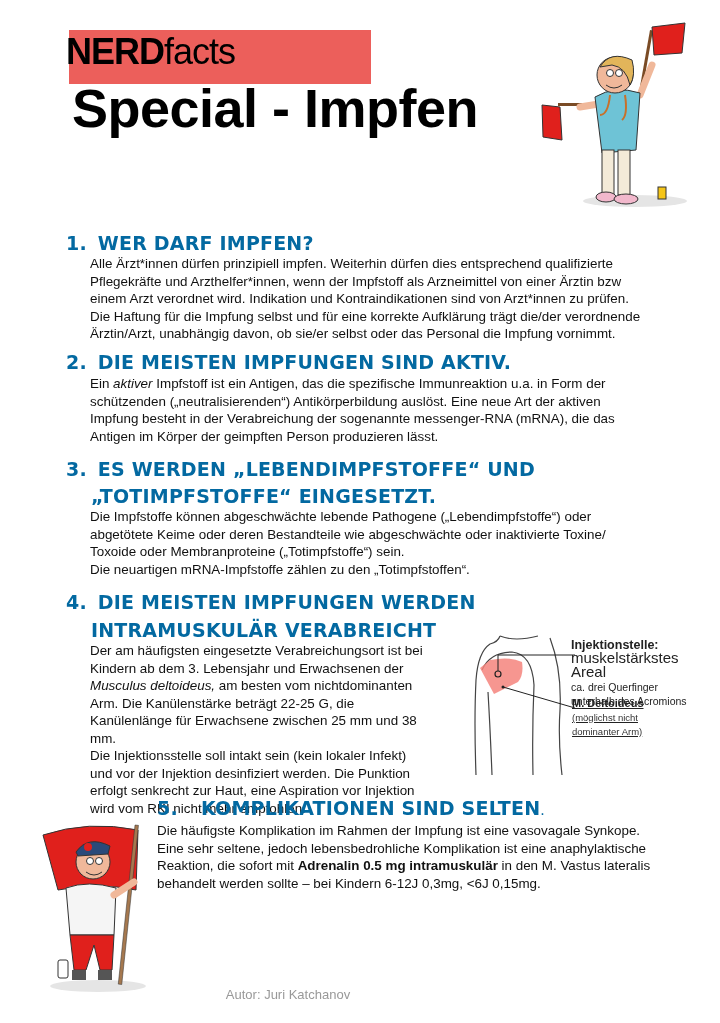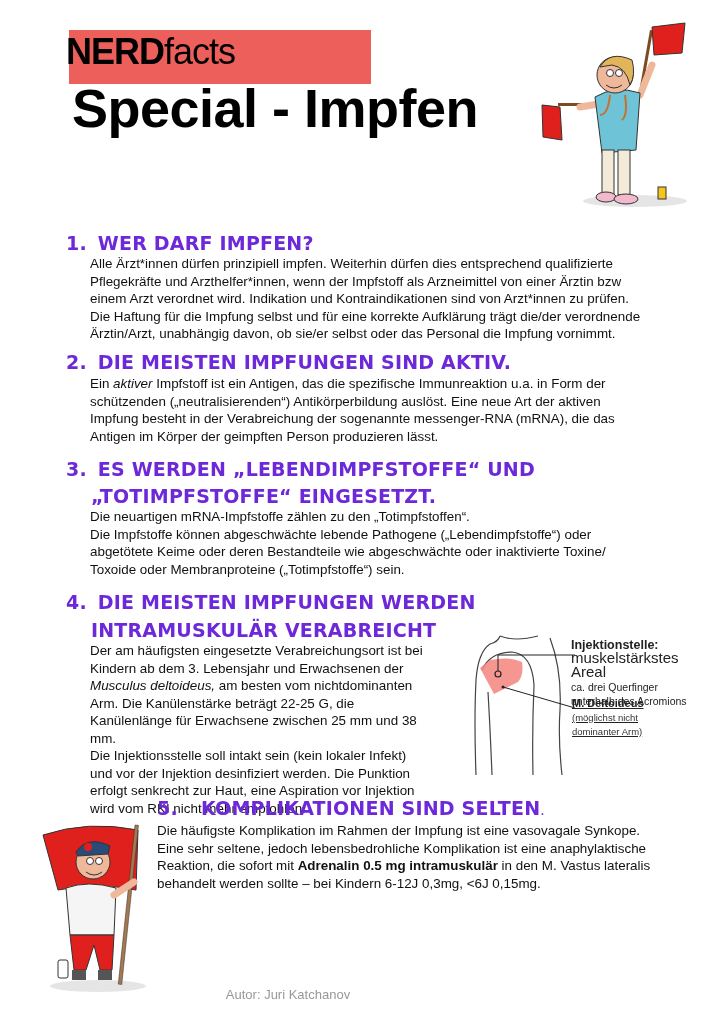--- a/index.html
+++ b/index.html
@@ -3,21 +3,21 @@
 <meta charset="utf-8">
 <style>
   html, body { margin: 0; padding: 0; background: #ffffff; }
   body { width: 720px; height: 1023px; position: relative; overflow: hidden; font-family: "Liberation Sans", sans-serif; color: #111; }
   .abs { position: absolute; }
   .brand-bg { left: 69px; top: 30px; width: 302px; height: 54px; background: #ec5f5b; }
   .brand { left: 66px; top: 22px; font-size: 36px; line-height: 60px; font-family: "Liberation Sans", sans-serif; letter-spacing: -1px; color: #000; white-space: nowrap; }
   .brand b { font-weight: 700; }
   .brand span.light { font-weight: 400; }
   .title { left: 72px; top: 76px; font-size: 54px; line-height: 64px; font-weight: 700; color: #000000; white-space: nowrap; letter-spacing: -0.5px; }
-  .sec-h { font-family: "DejaVu Sans", sans-serif; font-weight: 700; font-size: 19px; line-height: 28px; color: #6d28d9; white-space: nowrap; letter-spacing: 0.2px; }
+  .sec-h { font-family: "DejaVu Sans", sans-serif; font-weight: 700; font-size: 19px; line-height: 28px; color: #0369a1; white-space: nowrap; letter-spacing: 0.2px; }
   .sec-h .num { display: inline-block; width: 25px; }
   .body-text { font-size: 13.4px; line-height: 17.5px; color: #111; }
   .body-text p { margin: 0; }
   .diagram-label { font-size: 12px; line-height: 14px; color: #222; }
   .diagram-label b { font-size: 12.5px; }
   .small { font-size: 9.5px; line-height: 11px; color: #333; margin-top: 40px; }
   .footer { left: 0; width: 576px; top: 987px; text-align: center; font-size: 13px; color: #999; }
 </style>
 </head>
 <body>
@@ -62,22 +62,22 @@
 </div>
 
 <div class="abs sec-h" style="left:66px; top:348px;"><span class="num">2.</span> <span>DIE MEISTEN IMPFUNGEN SIND AKTIV.</span></div>
 <div class="abs body-text" style="left:90px; top:375px; width:560px;">
   <p><span>Ein </span><i>aktiver</i><span> Impfstoff ist ein Antigen, das die spezifische Immunreaktion u.a. in Form der schützenden („neutralisierenden“) Antikörperbildung auslöst. Eine neue Art der aktiven Impfung besteht in der Verabreichung der sogenannte messenger-RNA (mRNA), die das Antigen im Körper der geimpften Person produzieren lässt.</span></p>
 </div>
 
 <div class="abs sec-h" style="left:66px; top:455px;"><span class="num">3.</span> <span>ES WERDEN „LEBENDIMPFSTOFFE“ UND</span></div>
 <div class="abs sec-h" style="left:91px; top:482px;">„TOTIMPFSTOFFE“ EINGESETZT.</div>
 <div class="abs body-text" style="left:90px; top:508px; width:560px;">
+  <p>Die Impfstoffe können abgeschwächte lebende Pathogene („Lebendimpfstoffe“) oder abgetötete Keime oder deren Bestandteile wie abgeschwächte oder inaktivierte Toxine/ Toxoide oder Membranproteine („Totimpfstoffe“) sein.</p>
   <p>Die neuartigen mRNA-Impfstoffe zählen zu den „Totimpfstoffen“.</p>
-  <p>Die Impfstoffe können abgeschwächte lebende Pathogene („Lebendimpfstoffe“) oder abgetötete Keime oder deren Bestandteile wie abgeschwächte oder inaktivierte Toxine/ Toxoide oder Membranproteine („Totimpfstoffe“) sein.</p>
 </div>
 
 <div class="abs sec-h" style="left:66px; top:588px;"><span class="num">4.</span> <span>DIE MEISTEN IMPFUNGEN WERDEN</span></div>
 <div class="abs sec-h" style="left:91px; top:616px;">INTRAMUSKULÄR VERABREICHT</div>
 <div class="abs body-text" style="left:90px; top:642px; width:340px;">
   <p><span>Der am häufigsten eingesetzte Verabreichungsort ist bei Kindern ab dem 3. Lebensjahr und Erwachsenen der </span><i>Musculus deltoideus,</i><span> am besten vom nichtdominanten Arm. Die Kanülenstärke beträgt 22-25 G, die Kanülenlänge für Erwachsene zwischen 25 mm und 38 mm.</span></p>
   <p>Die Injektionsstelle soll intakt sein (kein lokaler Infekt) und vor der Injektion desinfiziert werden. Die Punktion erfolgt senkrecht zur Haut, eine Aspiration vor Injektion wird vom RKI nicht mehr empfohlen.</p>
 </div>
 
 <svg class="abs" style="left:470px; top:630px;" width="105" height="145" viewBox="0 0 105 145">

